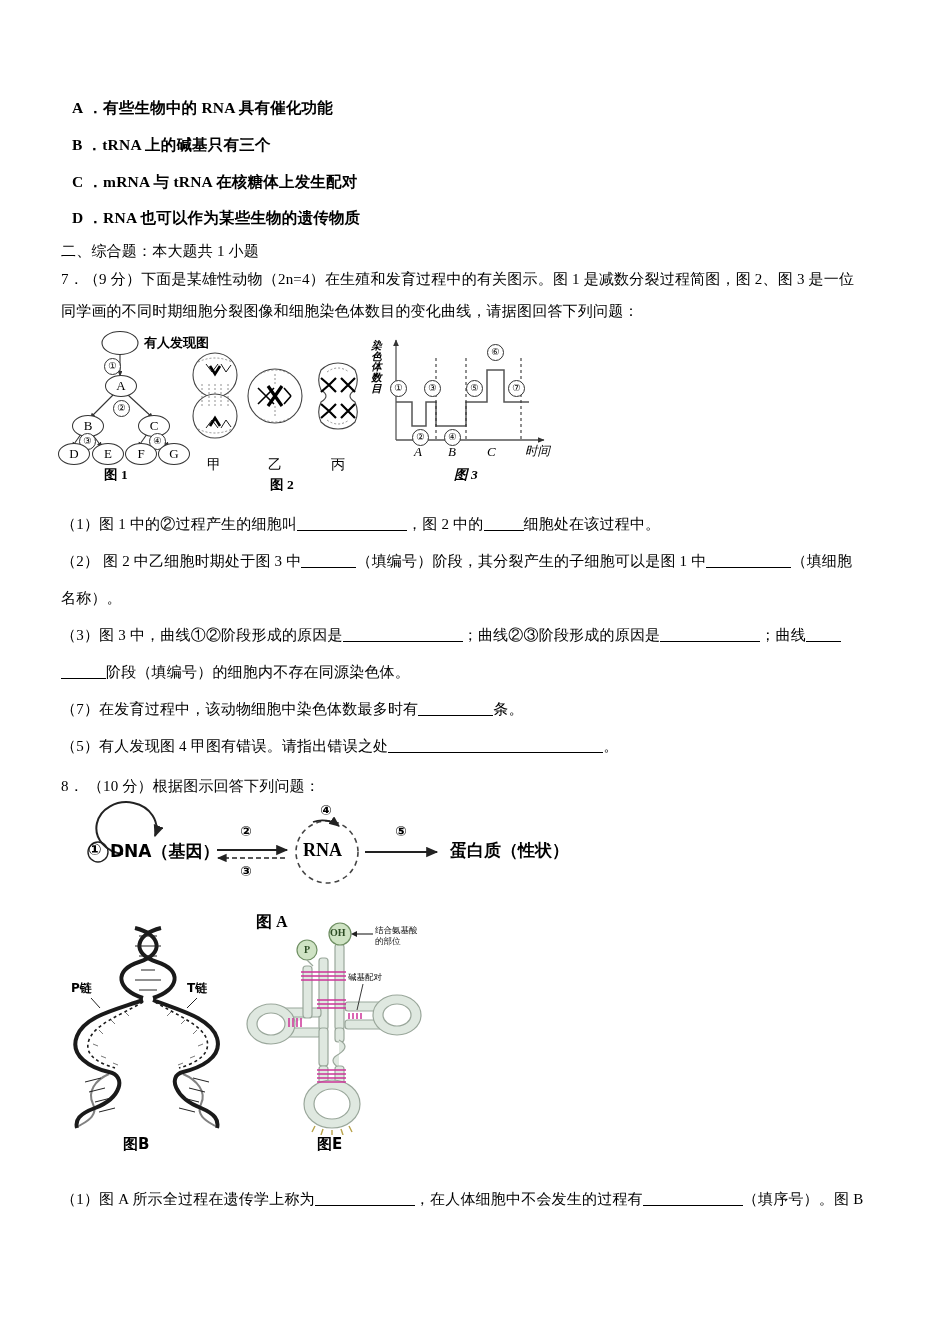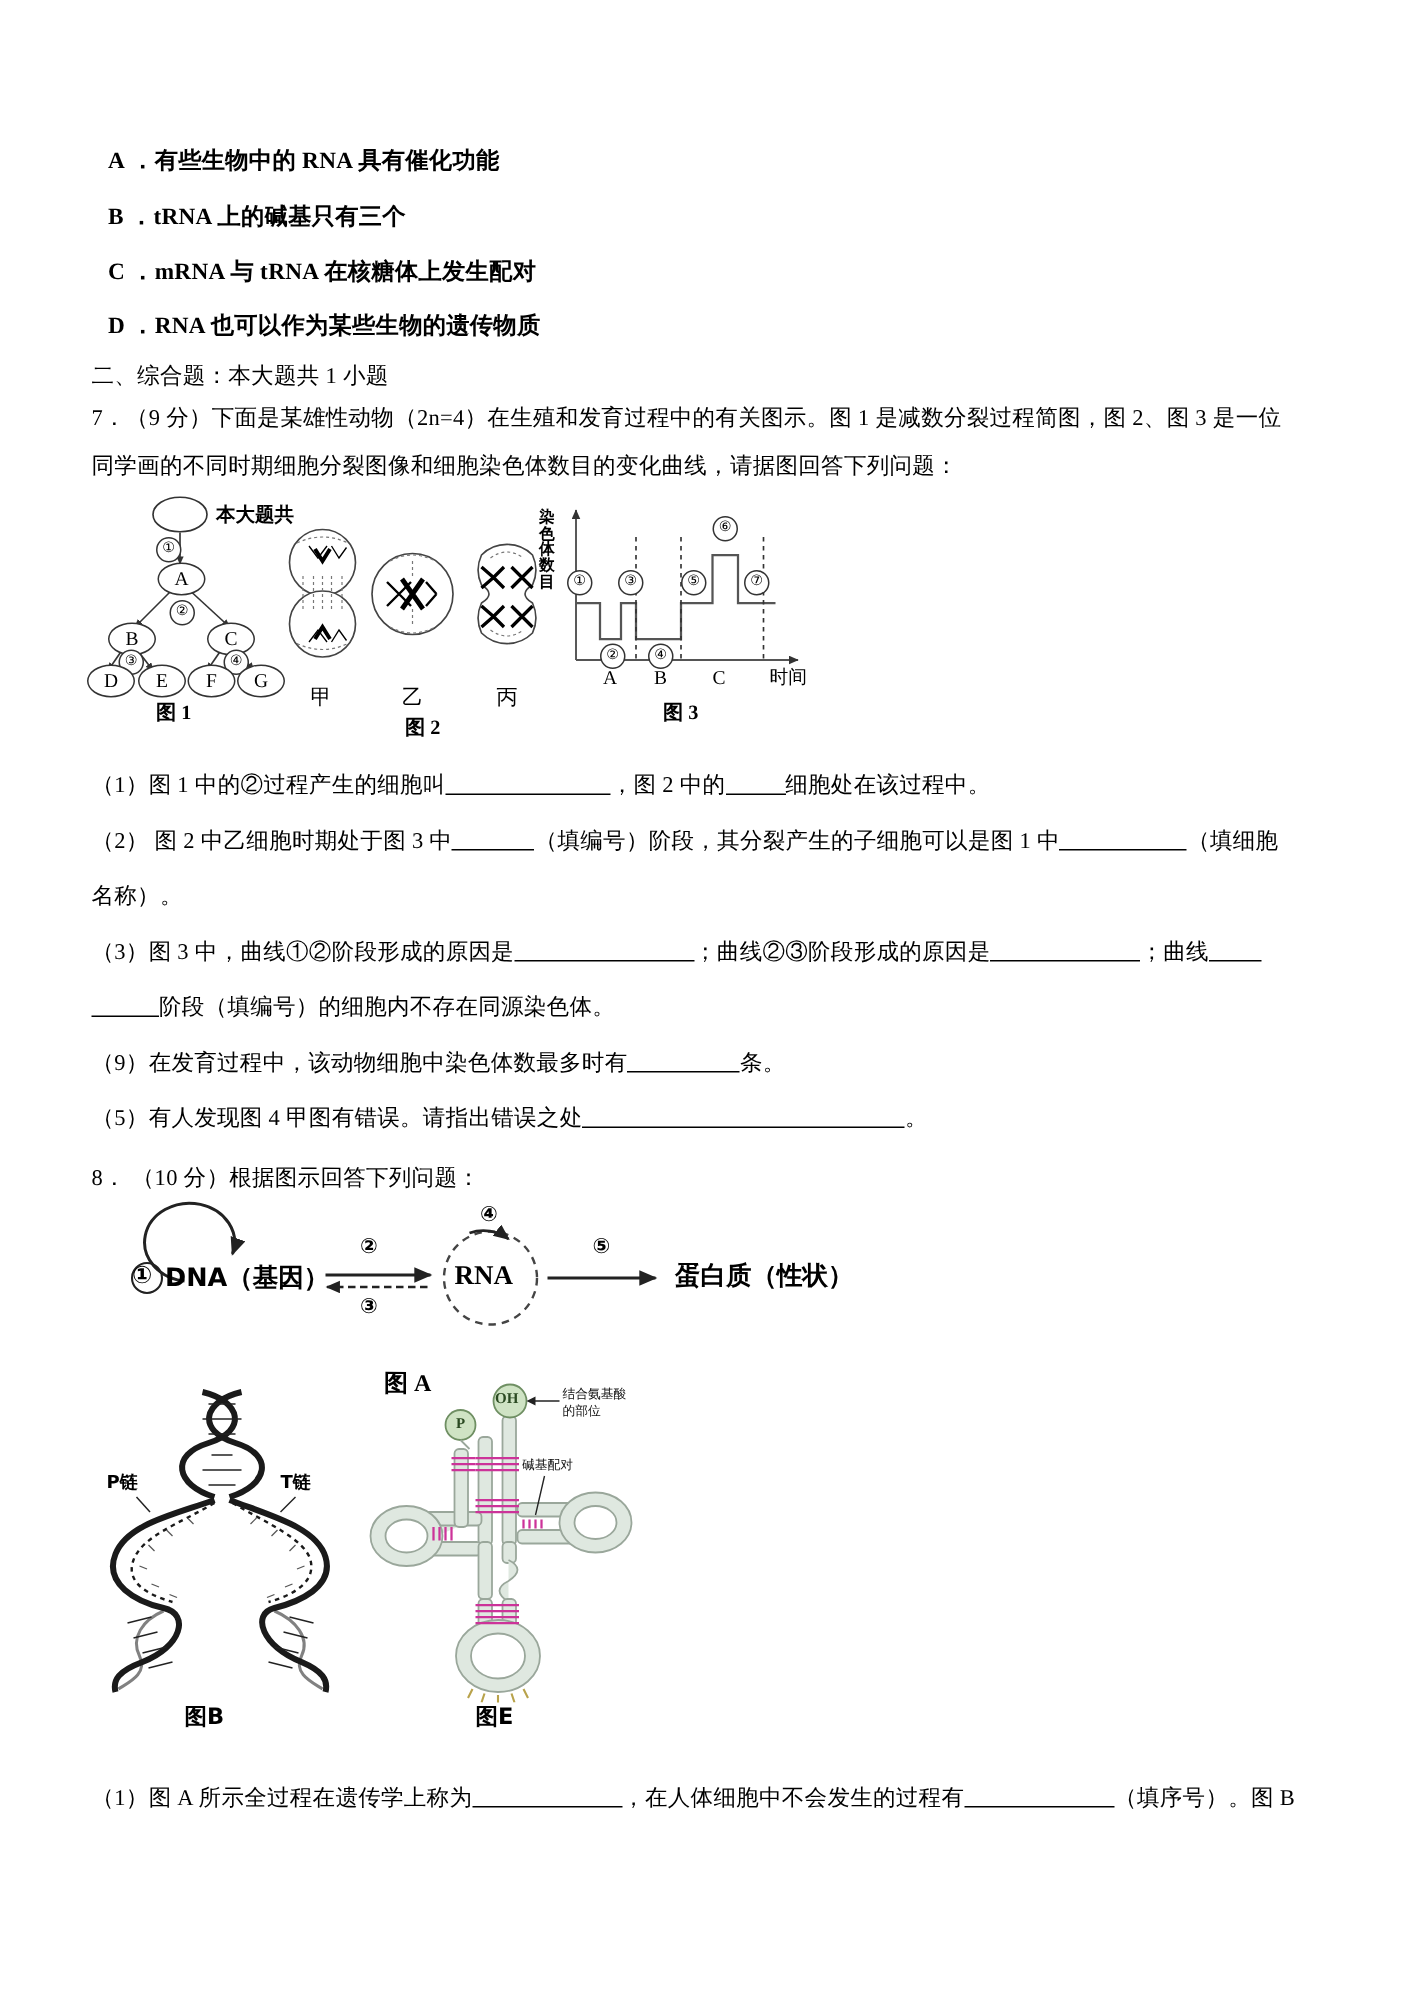--- a/index.html
+++ b/index.html
@@ -200,21 +200,21 @@
 
         <line x1="11" y1="104" x2="2" y2="117" stroke="#333" stroke-width="1.1" marker-end="url(#ah)"></line>
 
         <line x1="22" y1="104" x2="32" y2="117" stroke="#333" stroke-width="1.1" marker-end="url(#ah)"></line>
 
         <line x1="77" y1="104" x2="68" y2="117" stroke="#333" stroke-width="1.1" marker-end="url(#ah)"></line>
 
         <line x1="89" y1="104" x2="99" y2="117" stroke="#333" stroke-width="1.1" marker-end="url(#ah)"></line>
       </svg>
 
-      <div class="lbl-cn" style="left:74px; top:4px;">本大题共</div>
+      <div class="lbl-cn" style="left:74px; top:4px;">有人发现图</div>
 
       <div class="circnum" style="left:34px; top:28px;">①</div>
       <div class="node" style="left:35px; top:45px;">A</div>
       <div class="circnum" style="left:43px; top:70px;">②</div>
       <div class="node" style="left:2px; top:85px;">B</div>
       <div class="node" style="left:68px; top:85px;">C</div>
       <div class="circnum" style="left:9px; top:103px;">③</div>
       <div class="circnum" style="left:79px; top:103px;">④</div>
       <div class="node" style="left:-12px; top:113px;">D</div>
       <div class="node" style="left:22px; top:113px;">E</div>
@@ -280,21 +280,21 @@
             <path d="M153,60 L160,67 M153,74 L160,67 M160,67 L167,60 M160,67 L167,74" stroke-width="2.2"></path>
           </g>
         </g>
       </svg>
       <div class="cell-cap" style="left:19px; top:112px;">甲</div>
       <div class="cell-cap" style="left:80px; top:112px;">乙</div>
       <div class="cell-cap" style="left:143px; top:112px;">丙</div>
       <div class="cap" style="left:82px; top:132px;">图 2</div>
     </div>
 
-    <div class="fig" style="left:358px; top:6px; width:210px; height:145px;">
+    <div class="fig" style="left:370px; top:6px; width:210px; height:145px;font-style:italic;">
       <div class="axis-label-v" style="left:0px; top:4px;">染色体数目</div>
 
       <svg width="200" height="120" viewBox="0 0 200 120" style="position:absolute; left:14px; top:0;">
         <defs>
           <marker id="ah2" markerWidth="6" markerHeight="6" refX="4.6" refY="2.2" orient="auto">
             <path d="M0,0 L5,2.2 L0,4.4 z" fill="#333"></path>
           </marker>
         </defs>
 
         <line x1="12" y1="104" x2="160" y2="104" stroke="#555" stroke-width="1.3" marker-end="url(#ah2)"></line>
@@ -336,21 +336,21 @@
   <div class="body-text qtext" style="left:61px; top:587px;">名称）。</div>
 
   <div class="body-text qtext" style="left:61px; top:624px; width:870px;">
     <span>（3）图 3 中，曲线①②阶段形成的原因是</span><span class="blank b-120"></span><span>；曲线②③阶段形成的原因是</span><span class="blank b-100"></span><span>；曲线</span><span class="blank b-35"></span>
   </div>
   <div class="body-text qtext" style="left:61px; top:661px;">
     <span class="blank b-45"></span><span>阶段（填编号）的细胞内不存在同源染色体。</span>
   </div>
 
   <div class="body-text qtext" style="left:61px; top:698px;">
-    <span>（9）在发育过程中，该动物细胞中染色体数最多时有</span><span class="blank b-75"></span><span>条。</span>
+    <span>（7）在发育过程中，该动物细胞中染色体数最多时有</span><span class="blank b-75"></span><span>条。</span>
   </div>
 
   <div class="body-text qtext" style="left:61px; top:735px;">
     <span>（5）有人发现图 4 甲图有错误。请指出错误之处</span><span class="blank b-215"></span><span>。</span>
   </div>
 
   <div class="body-text qtext" style="left:61px; top:775px;">
     <span>8．</span> <span>（10 分）</span><span>根据图示回答下列问题：</span>
   </div>
 

